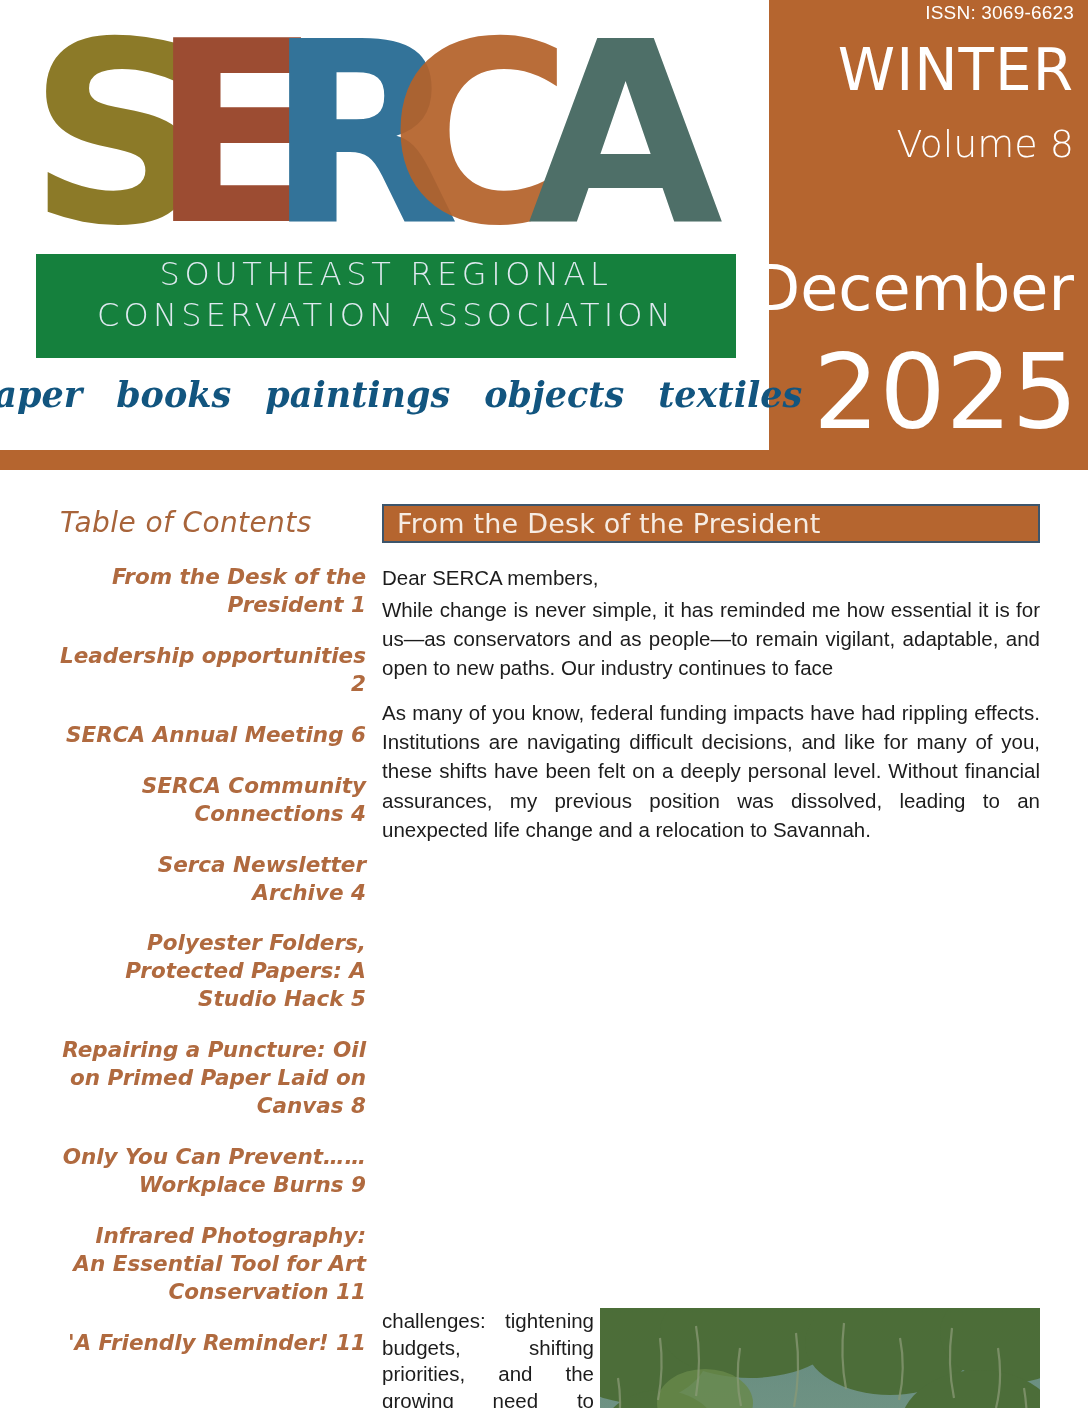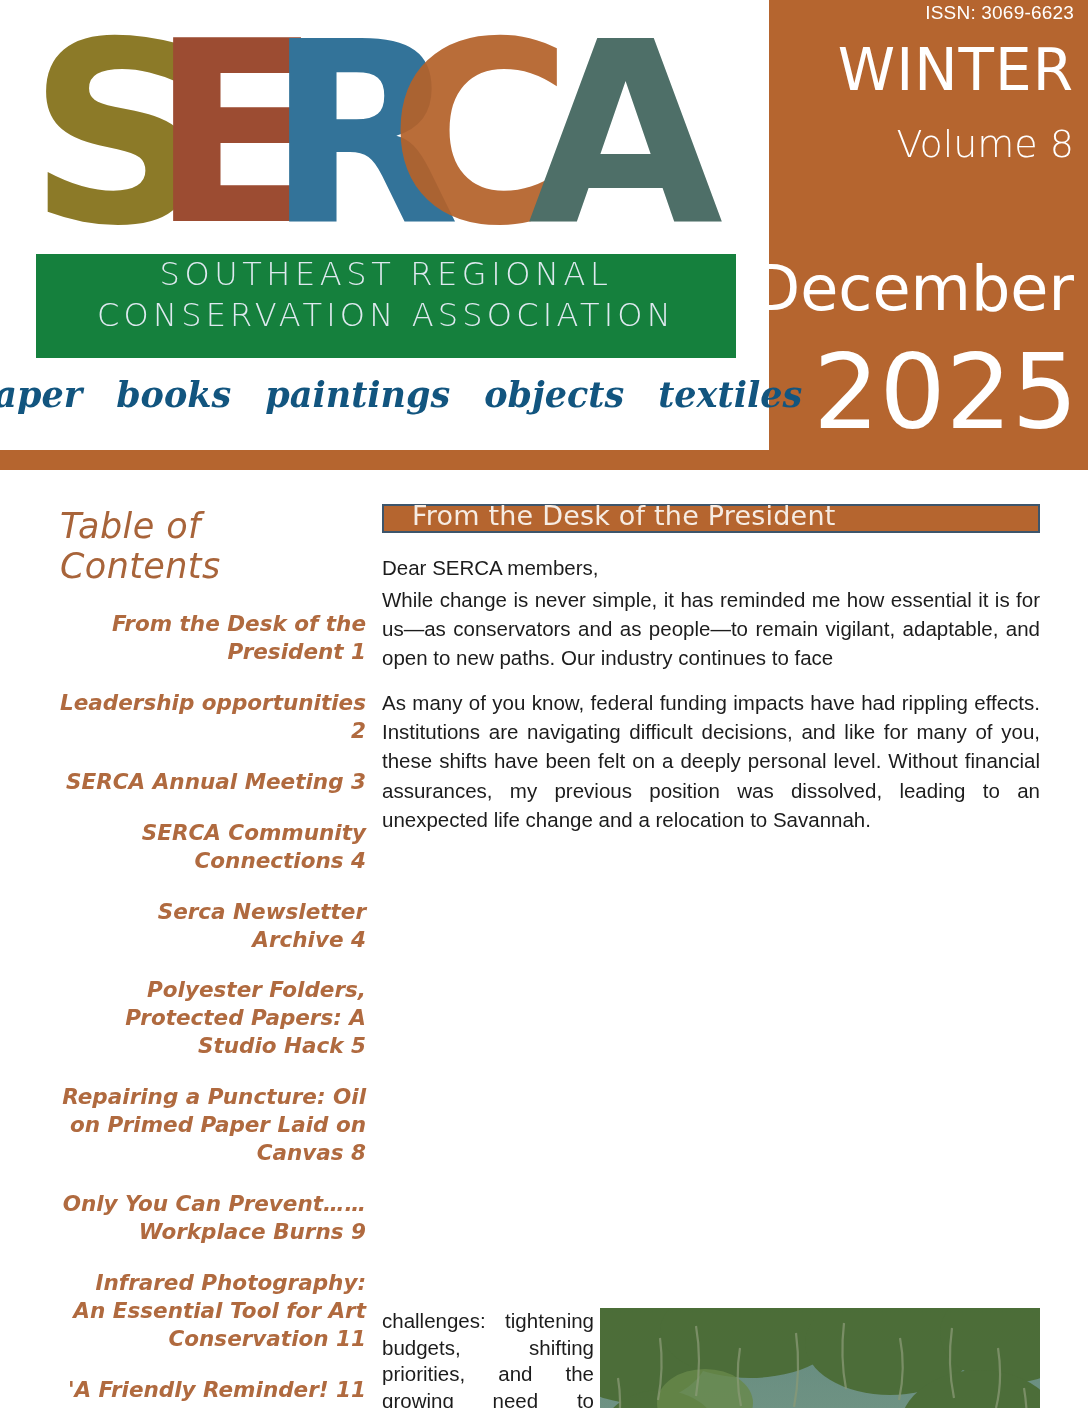--- a/index.html
+++ b/index.html
@@ -112,43 +112,43 @@
     background:#ffffff;
   }
 
   
   .toc{
     position:absolute;left:56px;top:36px;width:310px;
   }
   .toc-title{
     font-family:"DejaVu Sans",sans-serif;
     font-style:italic;font-weight:400;
-    font-size:35px;color:#a8643a;
+    font-size:28px;color:#a8643a;
     margin:0 0 24px 4px;
     letter-spacing:.4px;
   }
   .toc-item{
     font-family:"DejaVu Sans",sans-serif;
     font-style:italic;font-weight:700;
     font-size:21.5px;color:#b06a3f;
     line-height:1.30;
     margin:0 0 23px 4px;
     text-align:right;
   }
 
   
   .article{
     position:absolute;left:382px;top:34px;width:658px;
   }
   .article-head{
     background:#b5652f;
     border:2px solid #3d556b;
-    height:29px;
-    display:flex;align-items:flex-end;
-    padding-left:28px;
+    height:39px;
+    display:flex;align-items:center;
+    padding-left:13px;
     box-sizing:border-box;
   }
   .article-head h2{
     margin:0;color:#f6ece3;
     font-family:"DejaVu Sans",sans-serif;
     font-weight:400;font-size:27px;
     letter-spacing:.2px;
     white-space:nowrap;
   }
 
@@ -233,21 +233,21 @@
   </div>
 
 </div>
 
 <div class="page">
 
   <div class="toc">
     <div class="toc-title">Table of Contents</div>
     <div class="toc-item">From the Desk of the President 1</div>
     <div class="toc-item">Leadership opportunities 2</div>
-    <div class="toc-item">SERCA Annual Meeting 3</div>
+    <div class="toc-item">SERCA Annual Meeting 6</div>
     <div class="toc-item">SERCA Community Connections 4</div>
     <div class="toc-item">Serca Newsletter Archive 4</div>
     <div class="toc-item">Polyester Folders, Protected Papers: A Studio Hack 5</div>
     <div class="toc-item">Repairing a Puncture: Oil on Primed Paper Laid on Canvas 8</div>
     <div class="toc-item">Only You Can Prevent…… Workplace Burns 9</div>
     <div class="toc-item">Infrared Photography: An Essential Tool for Art Conservation 11</div>
     <div class="toc-item">'A Friendly Reminder! 11</div>
   </div>
 
   <div class="article">

